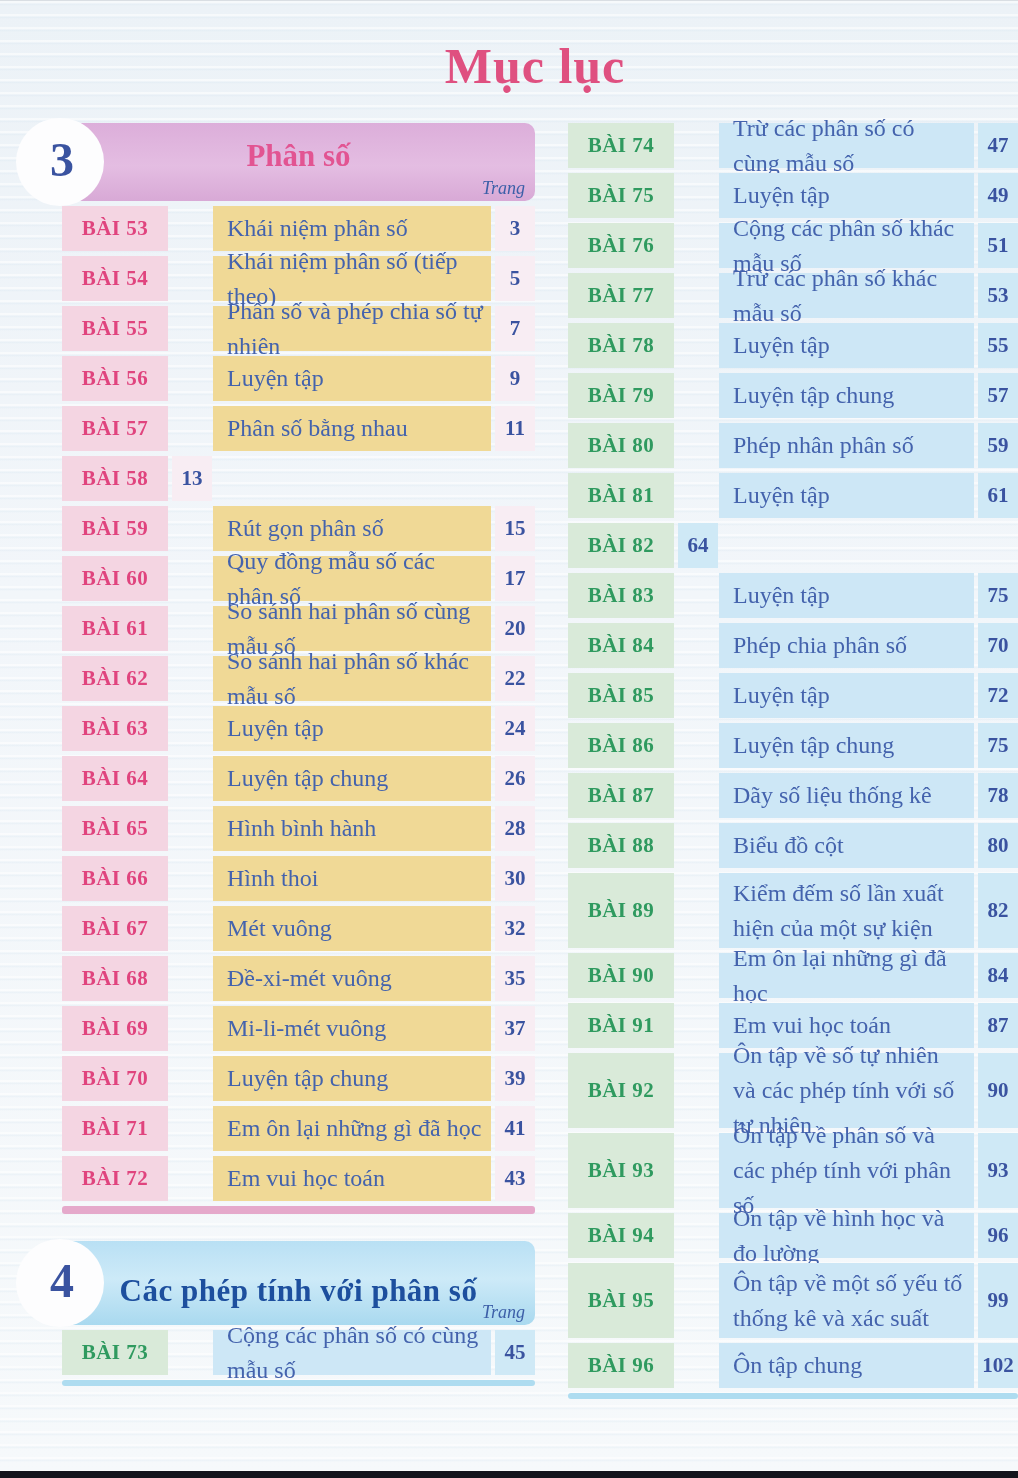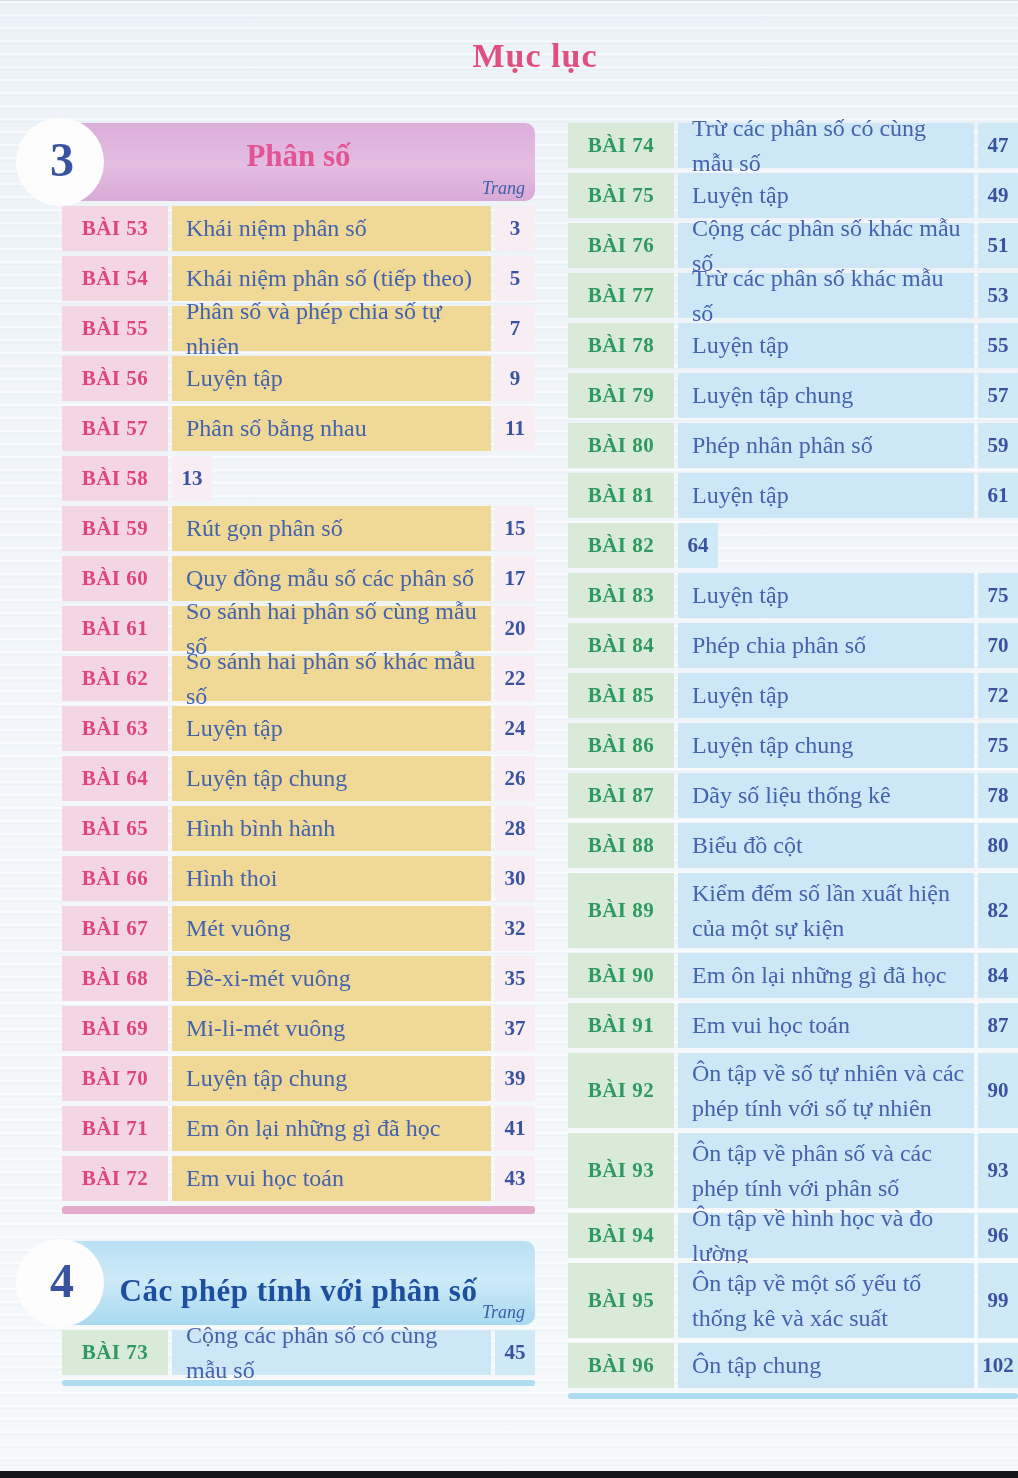--- a/index.html
+++ b/index.html
@@ -14,21 +14,21 @@
       repeating-linear-gradient(180deg,
         rgba(255,255,255,0.55) 0px, rgba(255,255,255,0.55) 2px,
         rgba(214,229,240,0.35) 3px, rgba(255,255,255,0) 5px,
         rgba(255,255,255,0) 13px),
       linear-gradient(180deg,#ecf2f7 0%,#f2f6fa 40%,#f6f9fb 100%);
     border-top:1px solid #d9dee3;
   }
   .page-title{
     position:absolute;top:36px;left:0;right:0;
     text-align:center;text-indent:52px;
-    font-size:34px;font-weight:bold;color:#df5080;
+    font-size:50px;font-weight:bold;color:#df5080;
     letter-spacing:1px;
   }
   .col{position:absolute;top:122px;}
   .col-left{left:62px;width:473px;}
   .col-right{left:568px;width:450px;}
 
   
   .chapter-header{position:relative;height:78px;margin-bottom:5px;}
   .chapter-header.ch4{height:84px;}
   .chapter-header .band{position:absolute;inset:0;border-radius:10px;}
@@ -52,21 +52,21 @@
   .chapter-header .trang{
     position:absolute;right:10px;bottom:2px;
     font-style:italic;font-size:18px;color:#3c5fa8;z-index:1;
   }
 
   
   .row{display:flex;gap:4px;height:45px;margin-bottom:5px;}
   .row.tall{height:75px;}
   .cell{display:flex;align-items:center;box-sizing:border-box;}
   .cell.label{width:106px;justify-content:center;font-weight:bold;font-size:21px;letter-spacing:0.5px;flex:none;}
-  .cell.title{flex:1;padding:2px 8px 2px 14px;font-size:24px;line-height:1.45;}
+  .cell.title{flex:1;padding:2px 8px 2px 14px;font-size:24px;line-height:1.45;margin-left:41px;}
   .cell.num{width:40px;justify-content:center;font-weight:bold;font-size:21px;flex:none;}
   .row.pink .label{background:#f4d5e2;color:#e0447e;}
   .row.pink .title{background:#f0d996;color:#4463ad;}
   .row.pink .num{background:#f8edf3;color:#3a53a0;}
   .row.blue .label{background:#d9ead9;color:#2f9a5f;}
   .row.blue .title{background:#cde7f6;color:#4463ad;}
   .row.blue .num{background:#cfe9f6;color:#3a53a0;}
 
   
   .divider-pink{height:8px;background:#e5a9cb;border-radius:3px;margin:1px 0 27px 0;}

